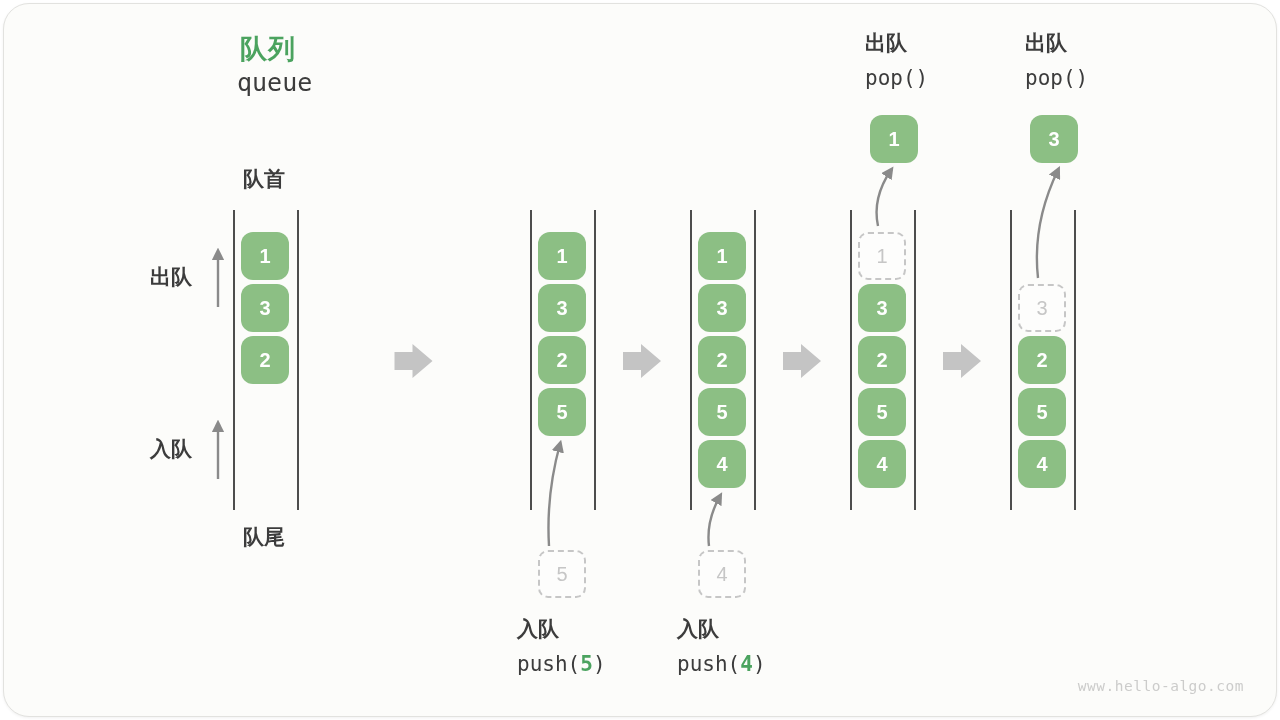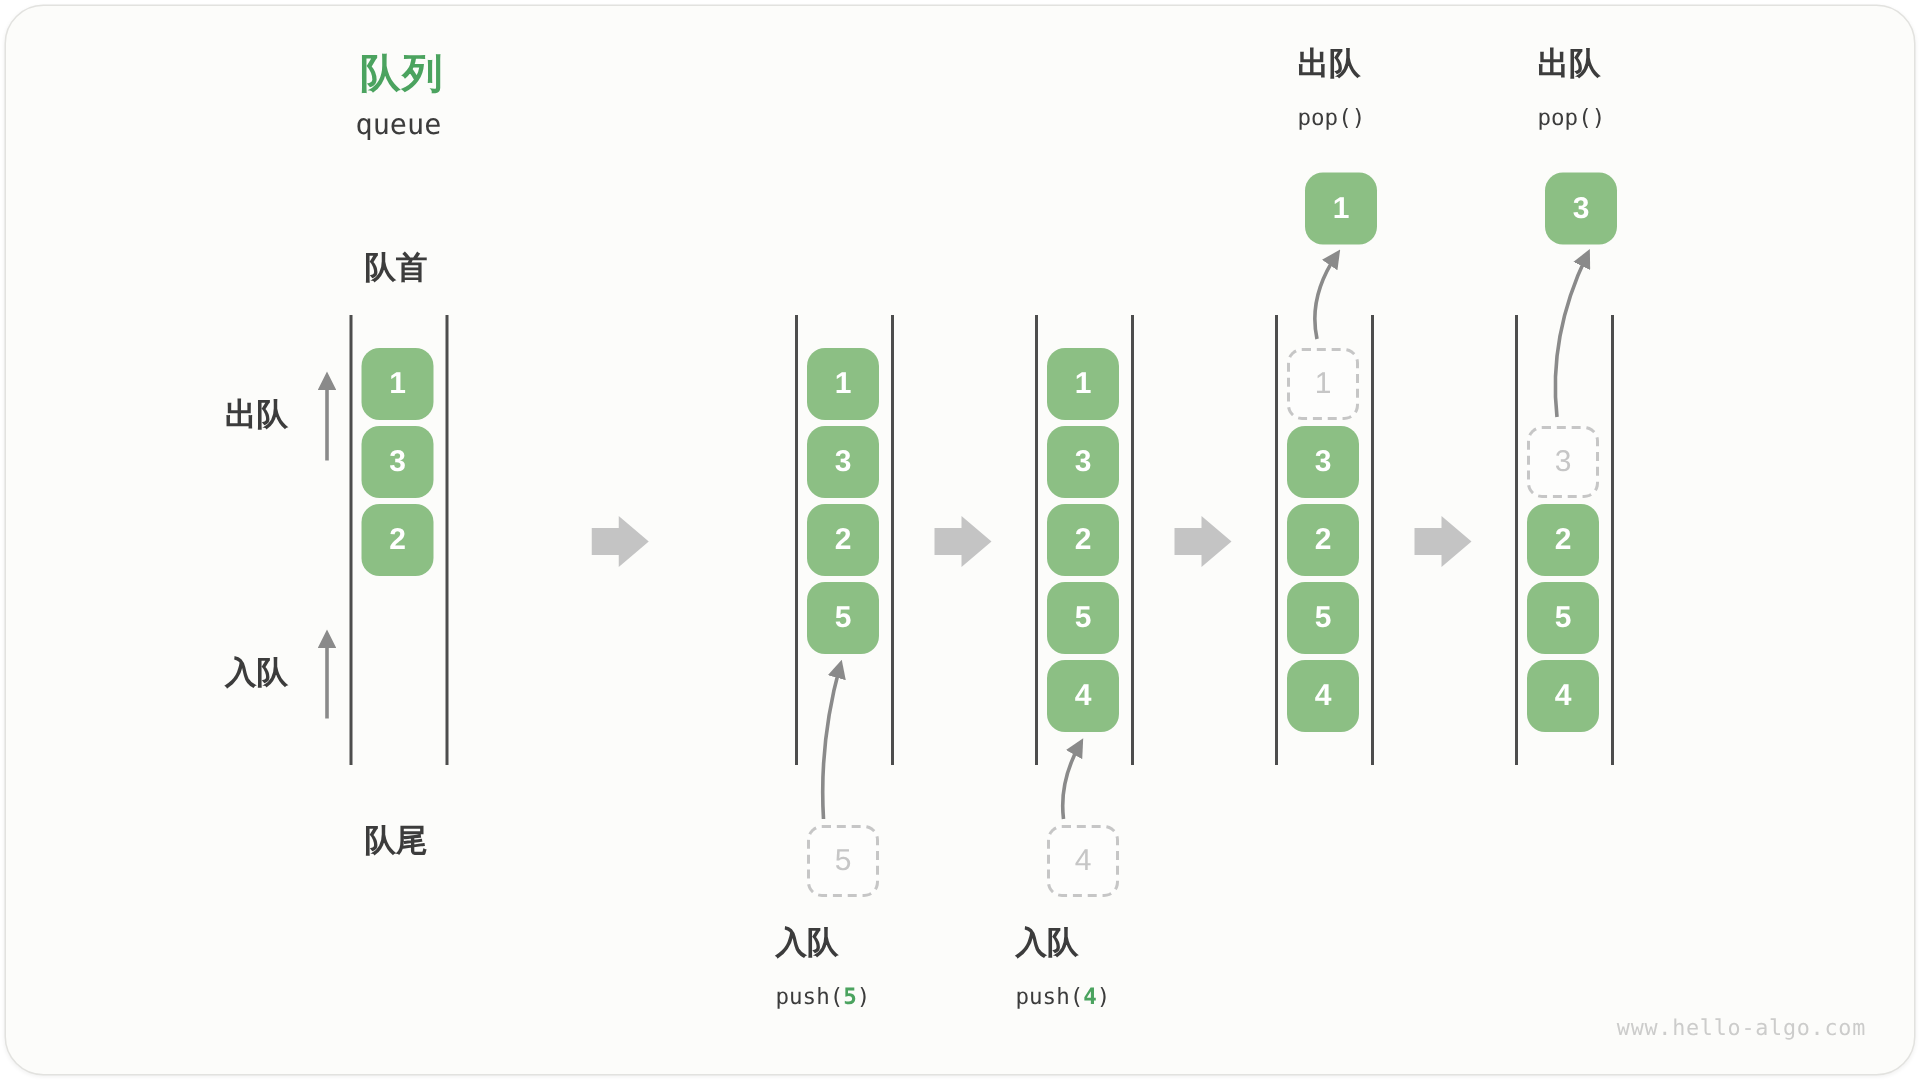--- a/index.html
+++ b/index.html
@@ -16,21 +16,21 @@
     box-shadow:0 1px 3px rgba(0,0,0,0.06);
   }
   #overlay{position:absolute;left:0;top:0;pointer-events:none;}
   .abs{position:absolute;}
   .title-zh{
     font-size:27px;font-weight:bold;color:var(--accent-green,#4BA35F);
     line-height:34px;letter-spacing:1px;
   }
   .title-en{
     font-family:"DejaVu Sans Mono","Liberation Mono",monospace;
-    font-size:19px;color:var(--text-dark,#3C3C3C);line-height:26px;
+    font-size:25px;color:var(--text-dark,#3C3C3C);line-height:26px;
   }
   .side-label{
     font-size:21px;font-weight:bold;color:var(--text-dark,#3C3C3C);line-height:30px;
   }
   .wall{position:absolute;width:1.5px;background:var(--line,#4D4D4D);}
   .qbox{
     position:absolute;width:48px;height:48px;box-sizing:border-box;
     display:flex;align-items:center;justify-content:center;
     font-size:20px;font-weight:600;
   }
@@ -43,21 +43,21 @@
     border:2px dashed var(--dashed-border,#C6C6C6);
     color:var(--dashed-text,#C6C6C6);
     border-radius:10px;font-weight:500;
   }
   .op{position:absolute;white-space:nowrap;}
   .op .op-label{
     font-size:21px;font-weight:bold;color:var(--text-dark,#3C3C3C);line-height:34px;
   }
   .op .op-code{
     font-family:"DejaVu Sans Mono","Liberation Mono",monospace;
-    font-size:15px;color:var(--text-dark,#3C3C3C);line-height:36px;font-weight:500;
+    font-size:21px;color:var(--text-dark,#3C3C3C);line-height:36px;font-weight:500;
   }
   .op .op-code .arg{color:var(--accent-green,#4BA35F);font-weight:bold;}
   #watermark{
     position:absolute;right:36px;bottom:26px;
     font-family:"DejaVu Sans Mono","Liberation Mono",monospace;
     font-size:14.5px;color:var(--watermark,#CCCCCB);letter-spacing:0.5px;
   }
 </style>
 </head>
 <body>
@@ -82,21 +82,21 @@
         <path d="M 878 226 Q 872 198 891 170" fill="none" stroke="#8A8A8A" stroke-width="2.4" marker-end="url(#ah)"></path>
         <polygon points="943,352 961,352 961,344 981,361 961,378 961,370 943,370" fill="#C4C4C4"></polygon>
         <path d="M 1038 278 Q 1032 224 1058 170" fill="none" stroke="#8A8A8A" stroke-width="2.4" marker-end="url(#ah)"></path>
       </g>
   </svg>
 
   <div class="abs title-zh" style="left:240px;top:32px;">队列</div>
   <div class="abs title-en" style="left:237px;top:70px;">queue</div>
 
   <div class="abs side-label" style="left:243px;top:164px;">队首</div>
-  <div class="abs side-label" style="left:243px;top:546px;">队尾</div>
+  <div class="abs side-label" style="left:243px;top:522px;">队尾</div>
   <div class="abs side-label" style="left:150px;top:262px;">出队</div>
   <div class="abs side-label" style="left:150px;top:434px;">入队</div>
 
   <div id="states">
       <div class="wall" style="left: 233px; top: 210px; height: 300px;"></div>
       <div class="wall" style="left: 297px; top: 210px; height: 300px;"></div>
       <div class="qbox solid" style="left: 241px; top: 232px;">1</div>
       <div class="qbox solid" style="left: 241px; top: 284px;">3</div>
       <div class="qbox solid" style="left: 241px; top: 336px;">2</div>
       <div class="wall" style="left: 530px; top: 210px; height: 300px;"></div>

